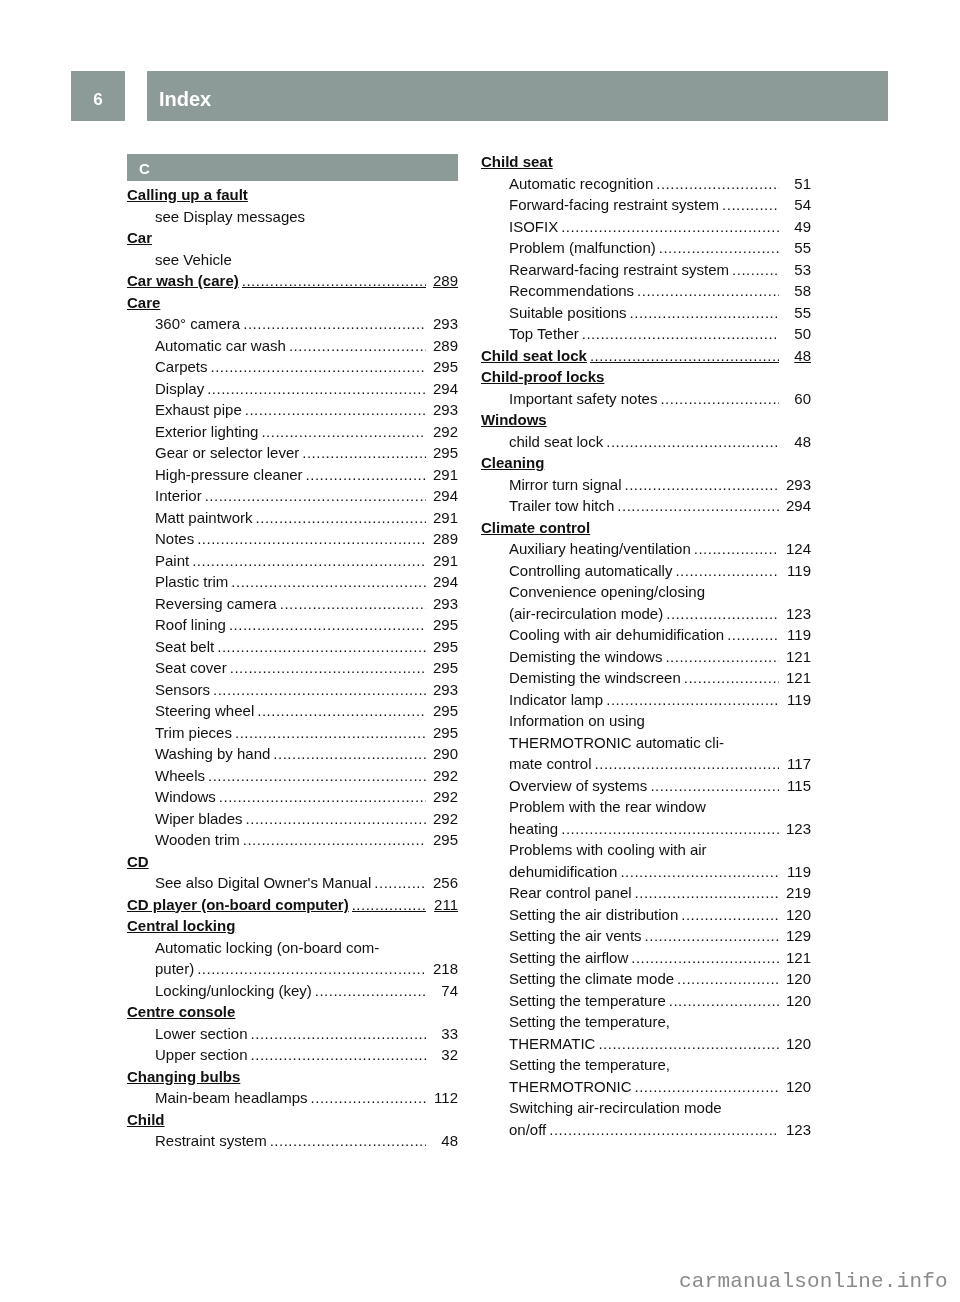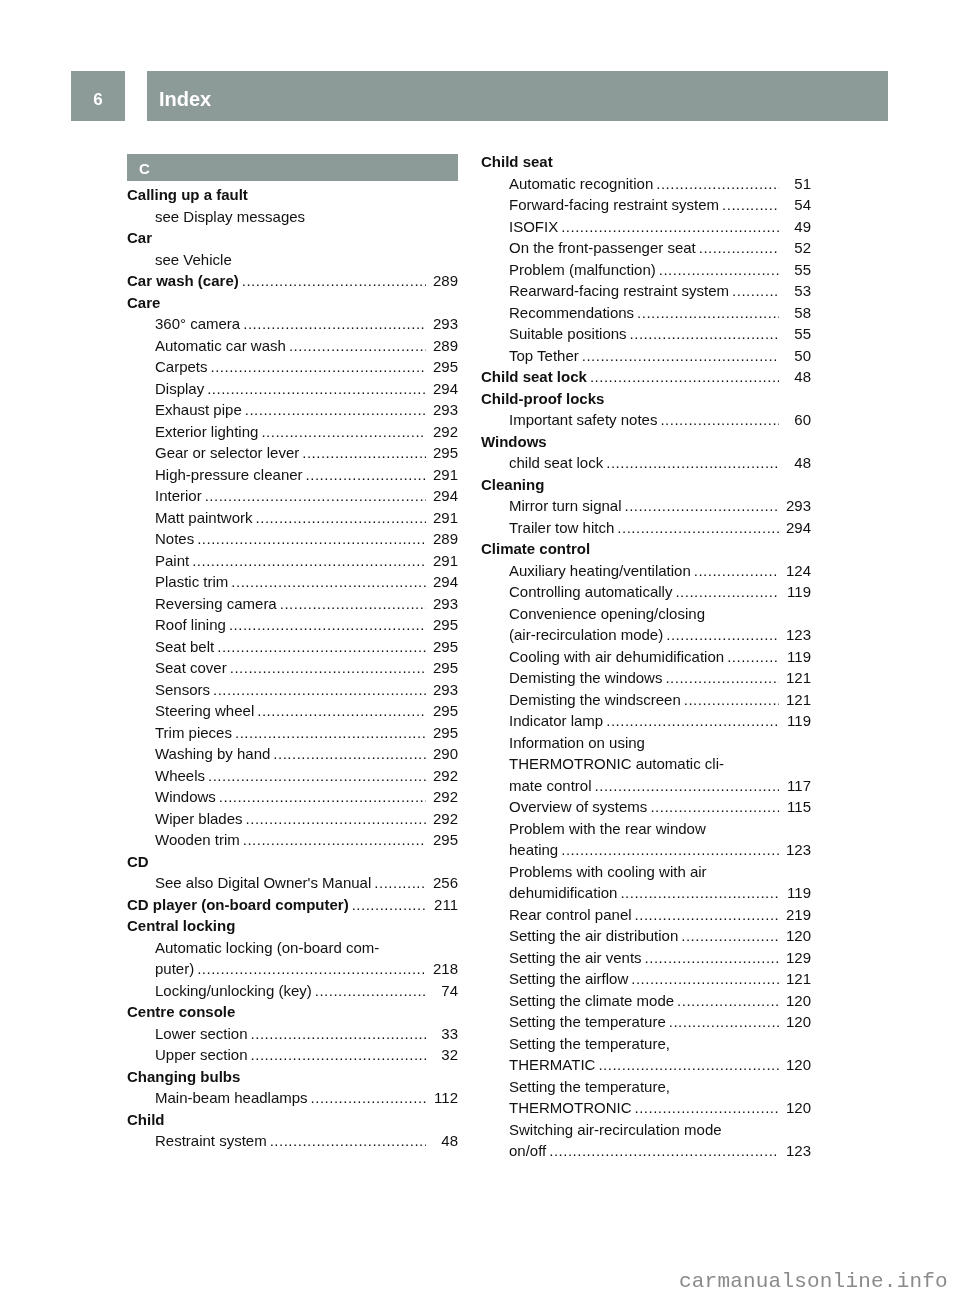--- a/index.html
+++ b/index.html
@@ -11,21 +11,21 @@
   .header .gap { width: 2px; background: #fff; }
   .header .title { flex: 1; background: #8c9a98; color: #fff; font-weight: bold; font-size: 20px;
                    display: flex; align-items: center; padding-left: 12px; padding-top: 6px; box-sizing: border-box; margin-left: 20px; }
   .col { position: absolute; top: 154px; }
   .col.left { left: 127px; width: 331px; }
   .col.right { left: 481px; width: 330px; top: 151px; }
   .section-bar { background: #8c9a98; color: #fff; font-weight: bold; font-size: 15px; height: 27px;
                  line-height: 29px; padding-left: 12px; margin-bottom: 3px; }
   .entry { font-size: 15px; line-height: 21.5px; }
   .row { display: flex; align-items: baseline; white-space: nowrap; }
-  .row.main { font-weight: bold; }
+  .row.main { font-weight: bold; text-decoration: underline; }
   .row.sub { padding-left: 28px; }
   .row .txt { flex: 0 0 auto; }
   .row .dots { flex: 1 1 auto; overflow: hidden; margin: 0 4px 0 3px; font-weight: normal; letter-spacing: 0.5px; }
   .row .dots::after { content: "......................................................................................................................................"; }
   .row .pg { flex: 0 0 auto; font-weight: normal; min-width: 28px; text-align: right; }
   .row.cont .txt { white-space: nowrap; }
   .watermark { position: absolute; left: 679px; top: 1270px; font-size: 21px; color: #8a8a8a;
                font-family: Liberation Mono, monospace; letter-spacing: 0.2px; }
 </style>
 </head>
@@ -260,25 +260,20 @@
         <span class="txt">Forward-facing restraint system</span>
         <span class="dots"></span>
         <span class="pg">54</span>
       </div>
       <div class="row sub">
         <span class="txt">ISOFIX</span>
         <span class="dots"></span>
         <span class="pg">49</span>
       </div>
       <div class="row sub">
-        <span class="txt">On the front-passenger seat</span>
-        <span class="dots"></span>
-        <span class="pg">52</span>
-      </div>
-      <div class="row sub">
         <span class="txt">Problem (malfunction)</span>
         <span class="dots"></span>
         <span class="pg">55</span>
       </div>
       <div class="row sub">
         <span class="txt">Rearward-facing restraint system</span>
         <span class="dots"></span>
         <span class="pg">53</span>
       </div>
       <div class="row sub">

